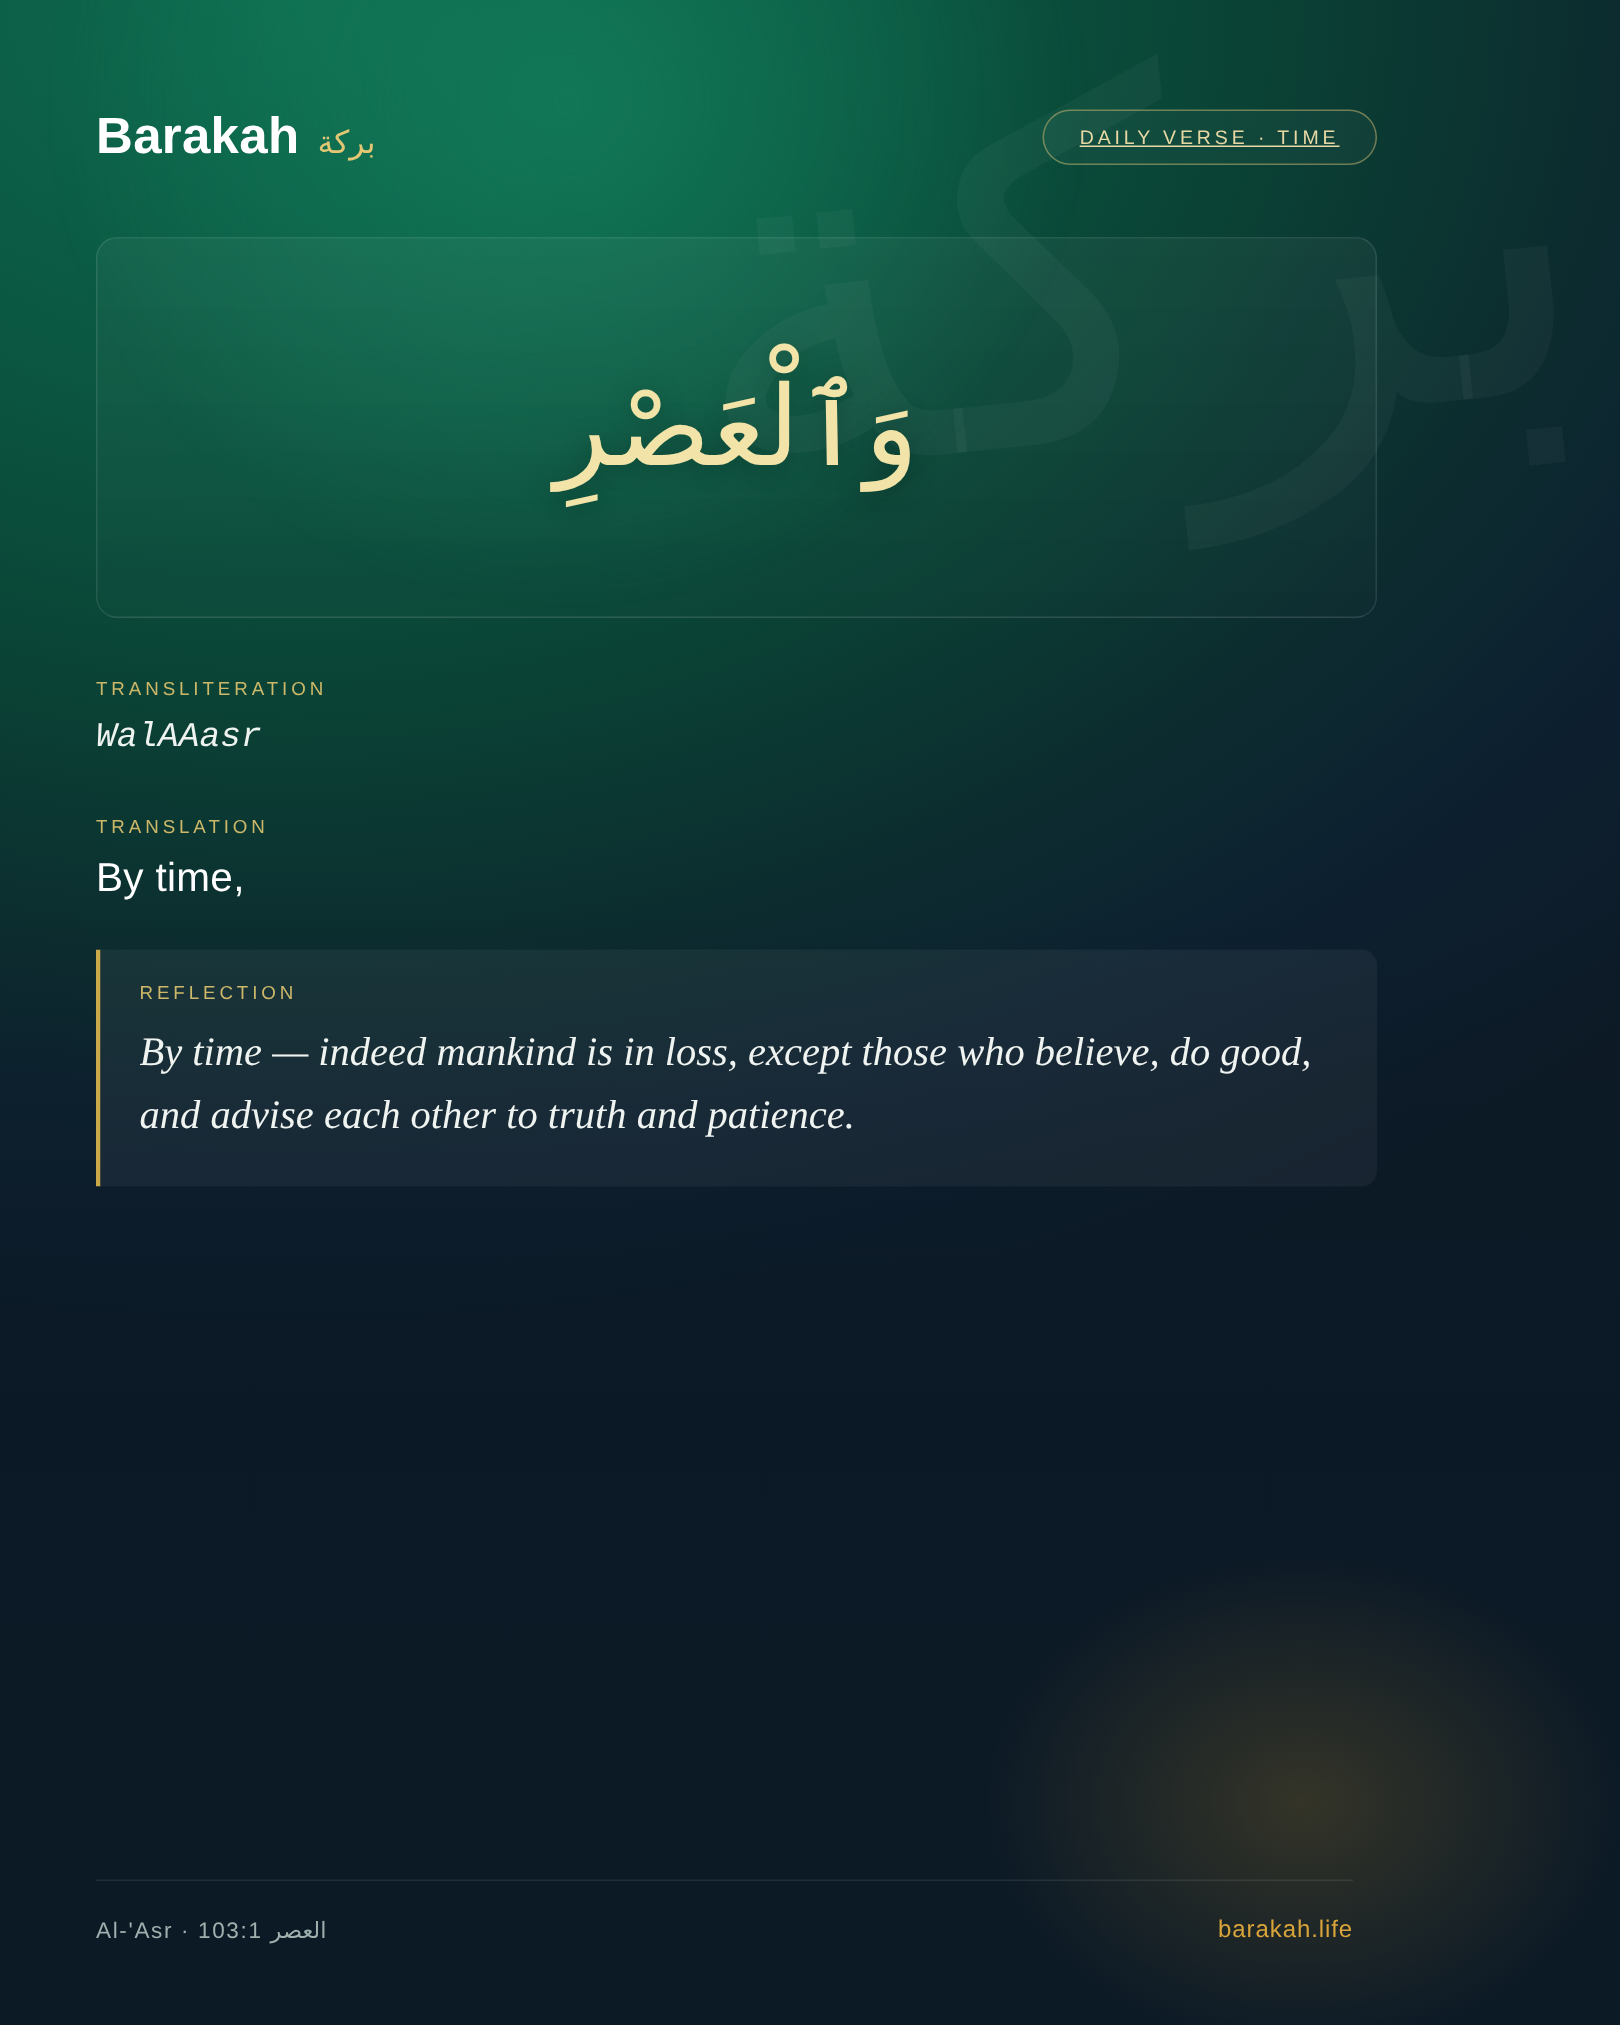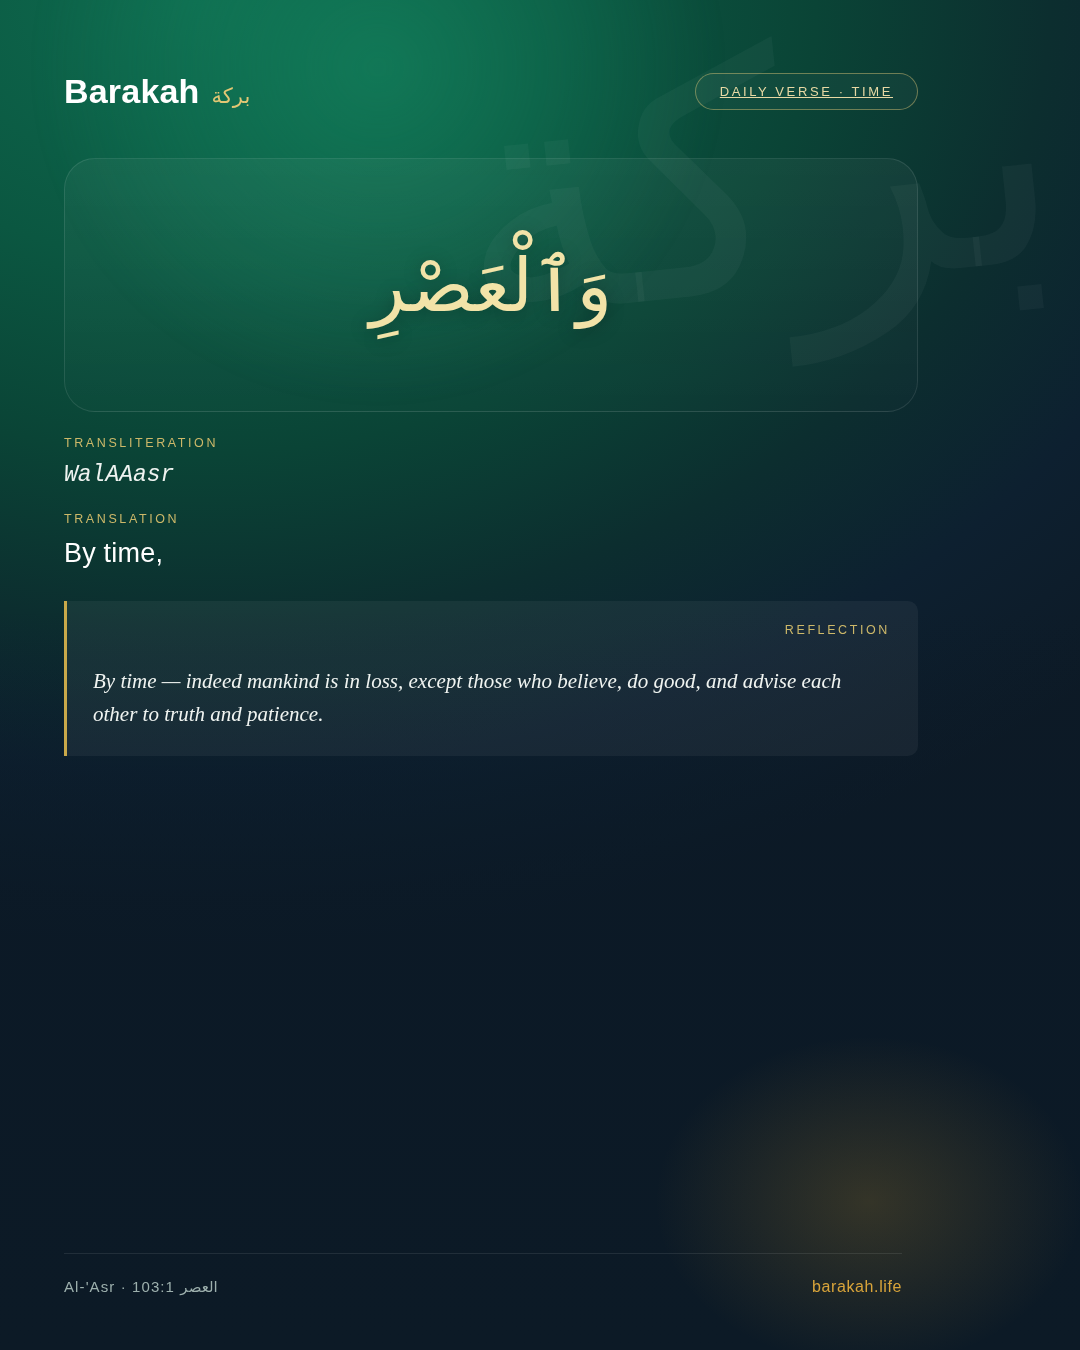--- a/index.html
+++ b/index.html
@@ -101,41 +101,41 @@
     color: #e8d9a4;
     background: rgba(255,255,255,0.03);
     text-decoration: underline;
   }
 
   
   .verse-card {
     margin-top: 36px;
     height: 254px;
     border: 1px solid rgba(255,255,255,0.10);
-    border-radius: 31px;
+    border-radius: 14px;
     background: linear-gradient(180deg, rgba(255,255,255,0.045), rgba(255,255,255,0.012));
     display: flex;
     align-items: center;
     justify-content: center;
   }
   .verse-arabic {
     font-family: "DejaVu Sans", sans-serif;
     font-size: 74px;
     color: #f2e3a8;
     direction: rtl;
     line-height: 1.5;
     text-shadow: 0 2px 18px rgba(0,0,0,0.25);
   }
 
   
   .label {
     font-size: 12.5px;
     letter-spacing: 2.6px;
     color: #cdb869;
-    margin-top: 24px;
+    margin-top: 40px;
   }
   .translit {
     margin-top: 12px;
     font-family: Liberation Mono, monospace;
     font-style: italic;
     font-size: 23px;
     color: #eef3f0;
   }
   .translation {
     margin-top: 12px;
@@ -145,26 +145,26 @@
   }
 
   
   .reflection {
     margin-top: 32px;
     background: rgba(255,255,255,0.05);
     border-left: 3px solid #c9a94a;
     border-radius: 0 10px 10px 0;
     padding: 22px 28px 26px 26px;
   }
-  .reflection .label { margin-top: 0; text-align: right; }
+  .reflection .label { margin-top: 0; }
   .reflection-text {
-    margin-top: 28px;
+    margin-top: 12px;
     font-family: "Liberation Serif", serif;
     font-style: italic;
-    font-size: 21px;
+    font-size: 27px;
     line-height: 1.55;
     color: #f0f4f1;
     max-width: 910px;
   }
 
   
   .footer {
     position: absolute;
     left: 64px;
     right: 80px;

